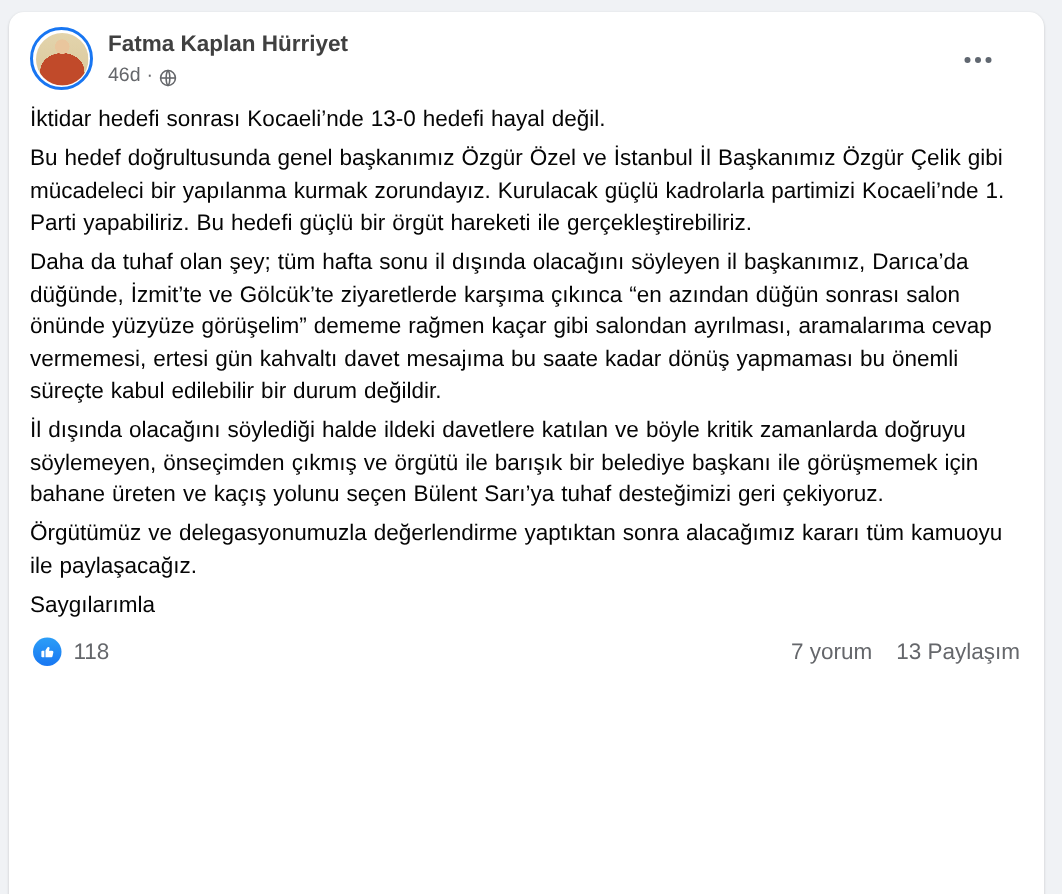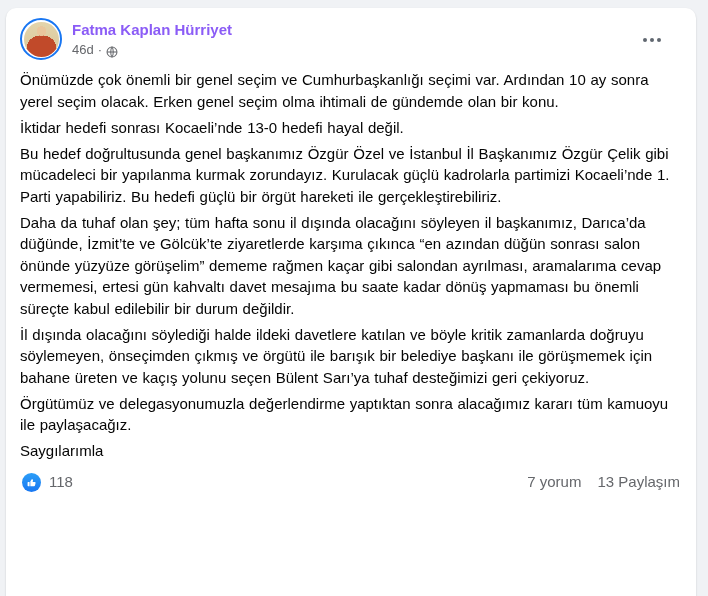--- a/index.html
+++ b/index.html
@@ -37,21 +37,21 @@
     width: 100%; height: 100%;
     border-radius: 50%;
     background:
       radial-gradient(circle at 50% 26%, #e9c69d 0 15%, rgba(0,0,0,0) 16%),
       radial-gradient(ellipse 42% 34% at 50% 72%, #c14a2a 0 99%, rgba(0,0,0,0) 100%),
       radial-gradient(ellipse 60% 30% at 50% 96%, #9c7f4e 0 99%, rgba(0,0,0,0) 100%),
       linear-gradient(#e3d4ac, #d9c79b);
   }
   .header-meta { margin-left: 10px; padding-top: 2px; flex: 1 1 auto; }
   .author-name {
-    font-size: 15px; font-weight: bold; color: #8b5cf6;
+    font-size: 15px; font-weight: bold; color: #404040;
     line-height: 20px; cursor: pointer; display: inline-block;
   }
   .sub-row {
     display: flex; align-items: flex-end; gap: 4px;
     margin-top: 2px;
     font-size: 13px; color: #65676b; line-height: 16px;
   }
   .globe { width: 12px; height: 12px; display: inline-block; }
   .more-btn {
     flex: 0 0 auto;
@@ -123,21 +123,20 @@
     <button class="more-btn" aria-label="More options">
       <span style="display:flex;gap:3px;">
         <i></i>
           <i></i>
           <i></i>
       </span>
     </button>
   </div>
 
   <div class="post-body">
-    <p>Önümüzde çok önemli bir genel seçim ve Cumhurbaşkanlığı seçimi var. Ardından 10 ay sonra yerel seçim olacak. Erken genel seçim olma ihtimali de gündemde olan bir konu.</p>
     <p>İktidar hedefi sonrası Kocaeli’nde 13-0 hedefi hayal değil.</p>
     <p>Bu hedef doğrultusunda genel başkanımız Özgür Özel ve İstanbul İl Başkanımız Özgür Çelik gibi mücadeleci bir yapılanma kurmak zorundayız. Kurulacak güçlü kadrolarla partimizi Kocaeli’nde 1. Parti yapabiliriz. Bu hedefi güçlü bir örgüt hareketi ile gerçekleştirebiliriz.</p>
     <p>Daha da tuhaf olan şey; tüm hafta sonu il dışında olacağını söyleyen il başkanımız, Darıca’da düğünde, İzmit’te ve Gölcük’te ziyaretlerde karşıma çıkınca “en azından düğün sonrası salon önünde yüzyüze görüşelim” dememe rağmen kaçar gibi salondan ayrılması, aramalarıma cevap vermemesi, ertesi gün kahvaltı davet mesajıma bu saate kadar dönüş yapmaması bu önemli süreçte kabul edilebilir bir durum değildir.</p>
     <p>İl dışında olacağını söylediği halde ildeki davetlere katılan ve böyle kritik zamanlarda doğruyu söylemeyen, önseçimden çıkmış ve örgütü ile barışık bir belediye başkanı ile görüşmemek için bahane üreten ve kaçış yolunu seçen Bülent Sarı’ya tuhaf desteğimizi geri çekiyoruz.</p>
     <p>Örgütümüz ve delegasyonumuzla değerlendirme yaptıktan sonra alacağımız kararı tüm kamuoyu ile paylaşacağız.</p>
     <p>Saygılarımla</p>
   </div>
 
   <div class="footer">
     <div class="reactions">

